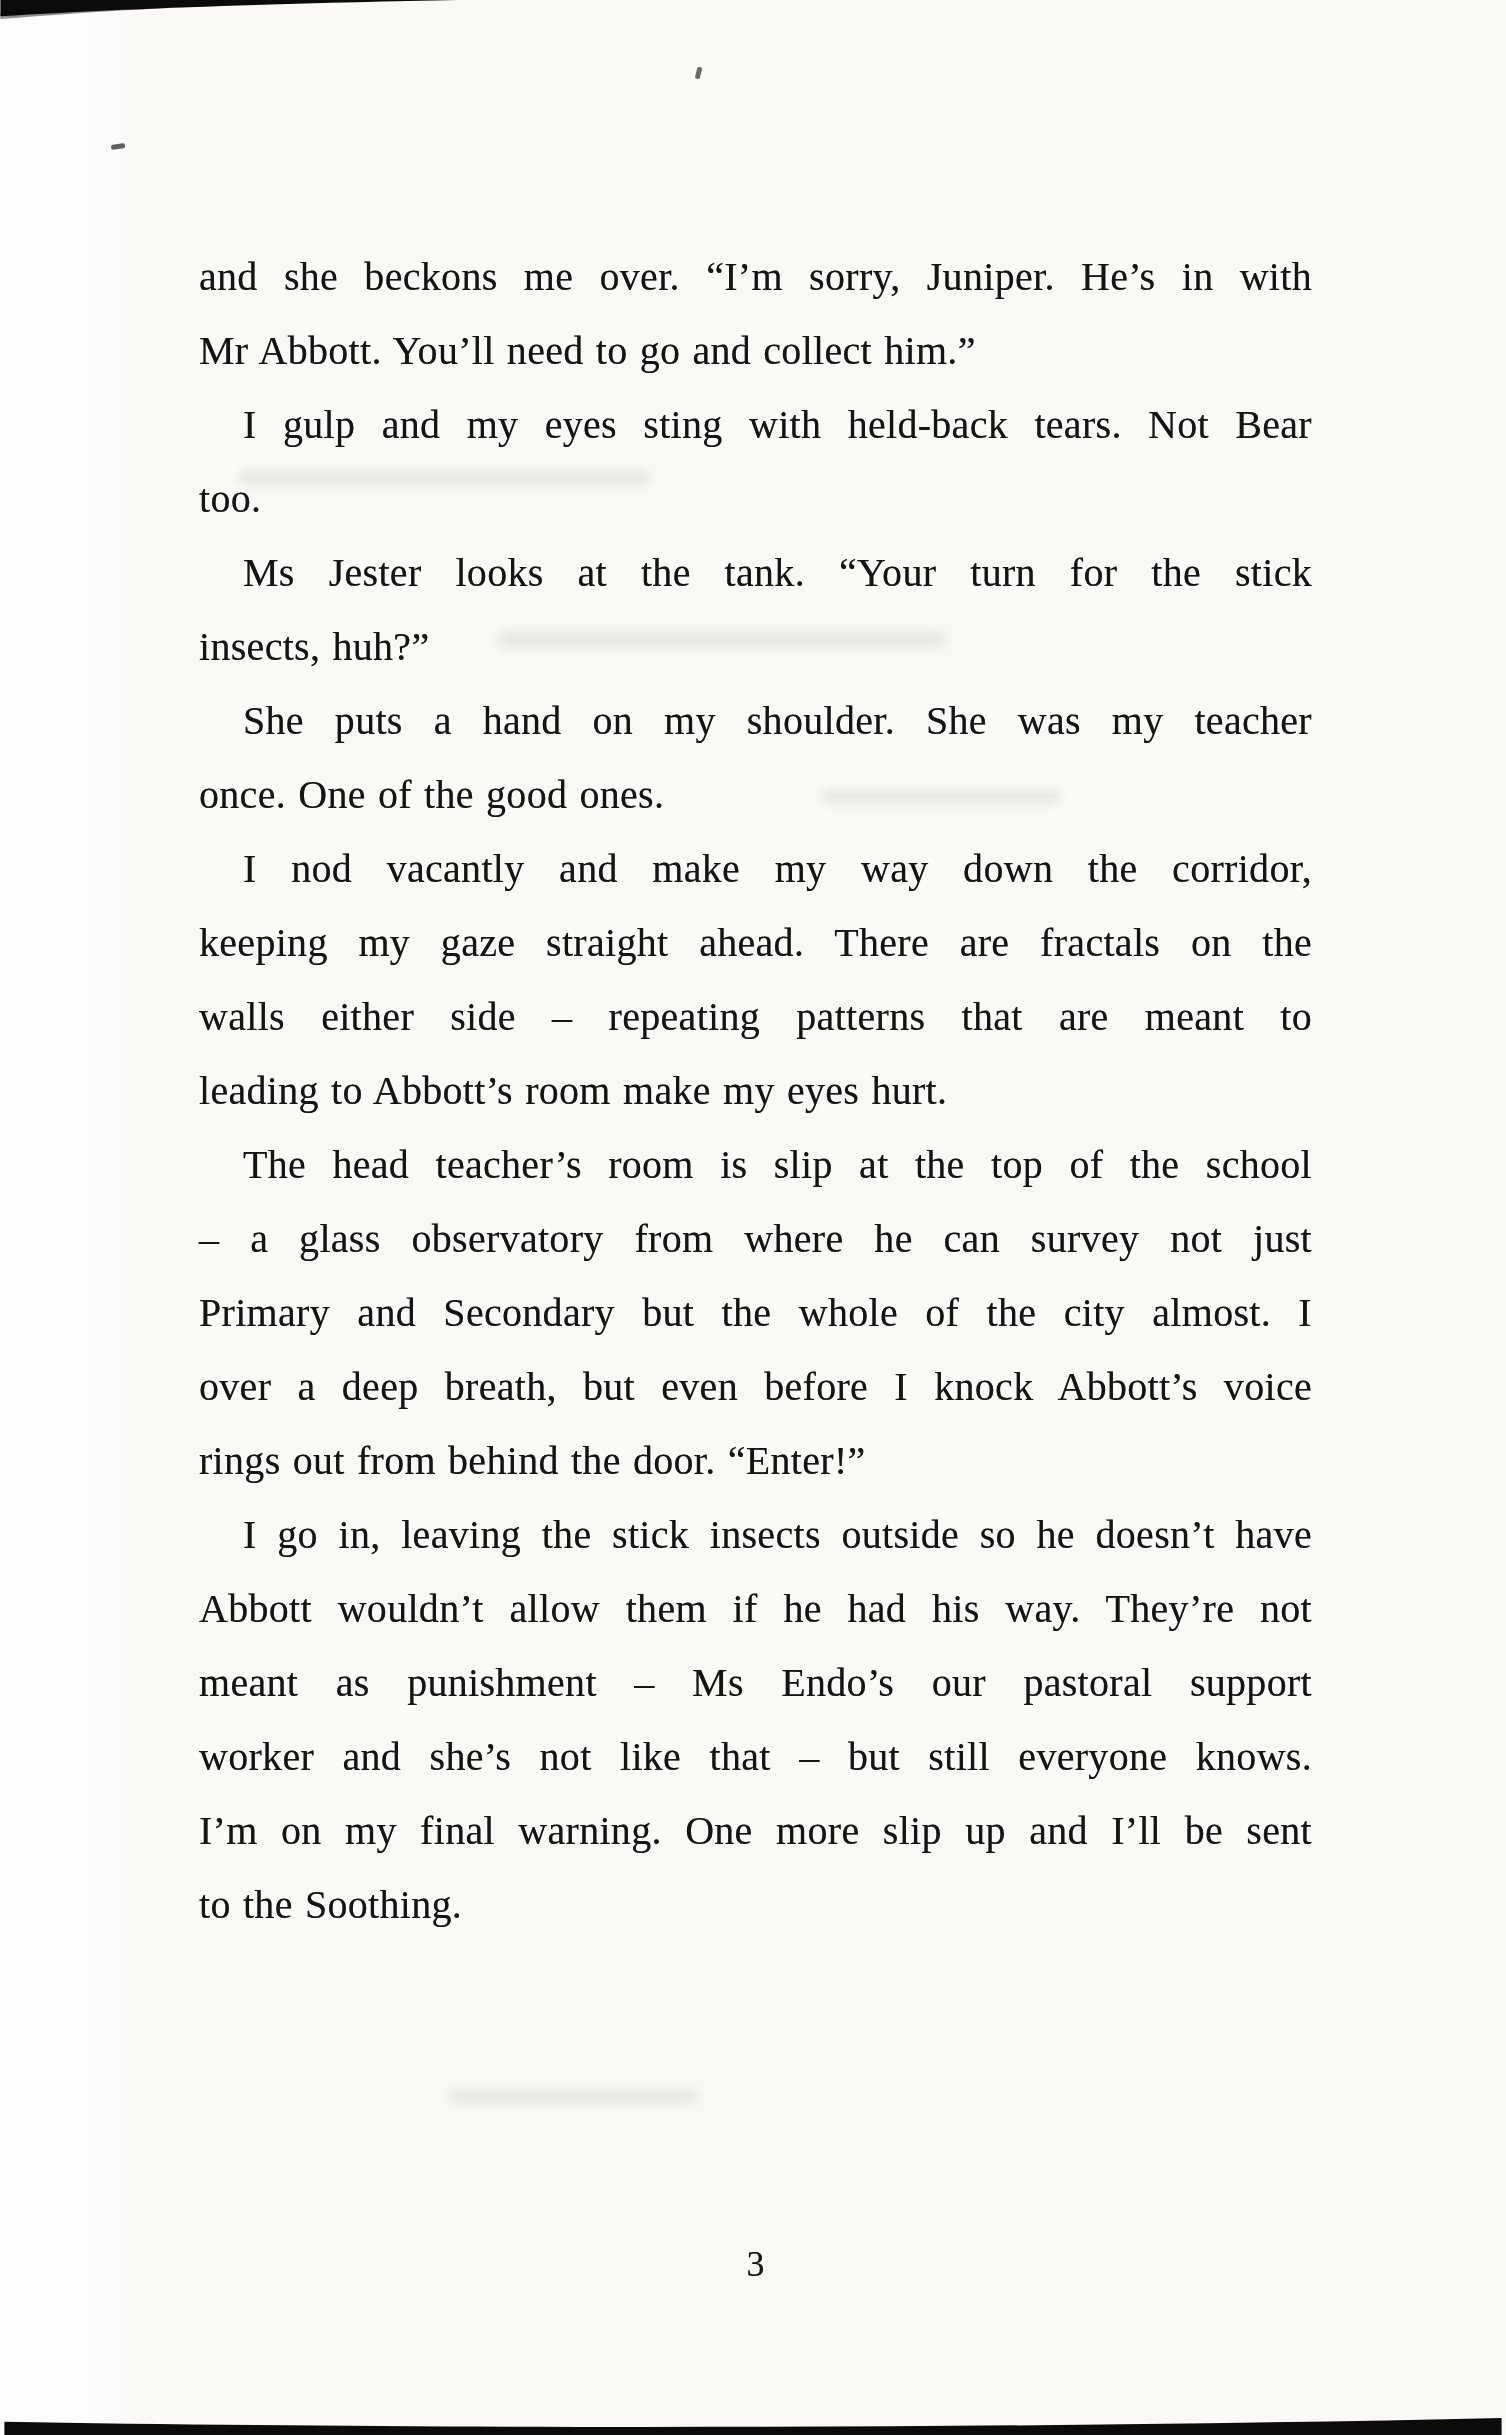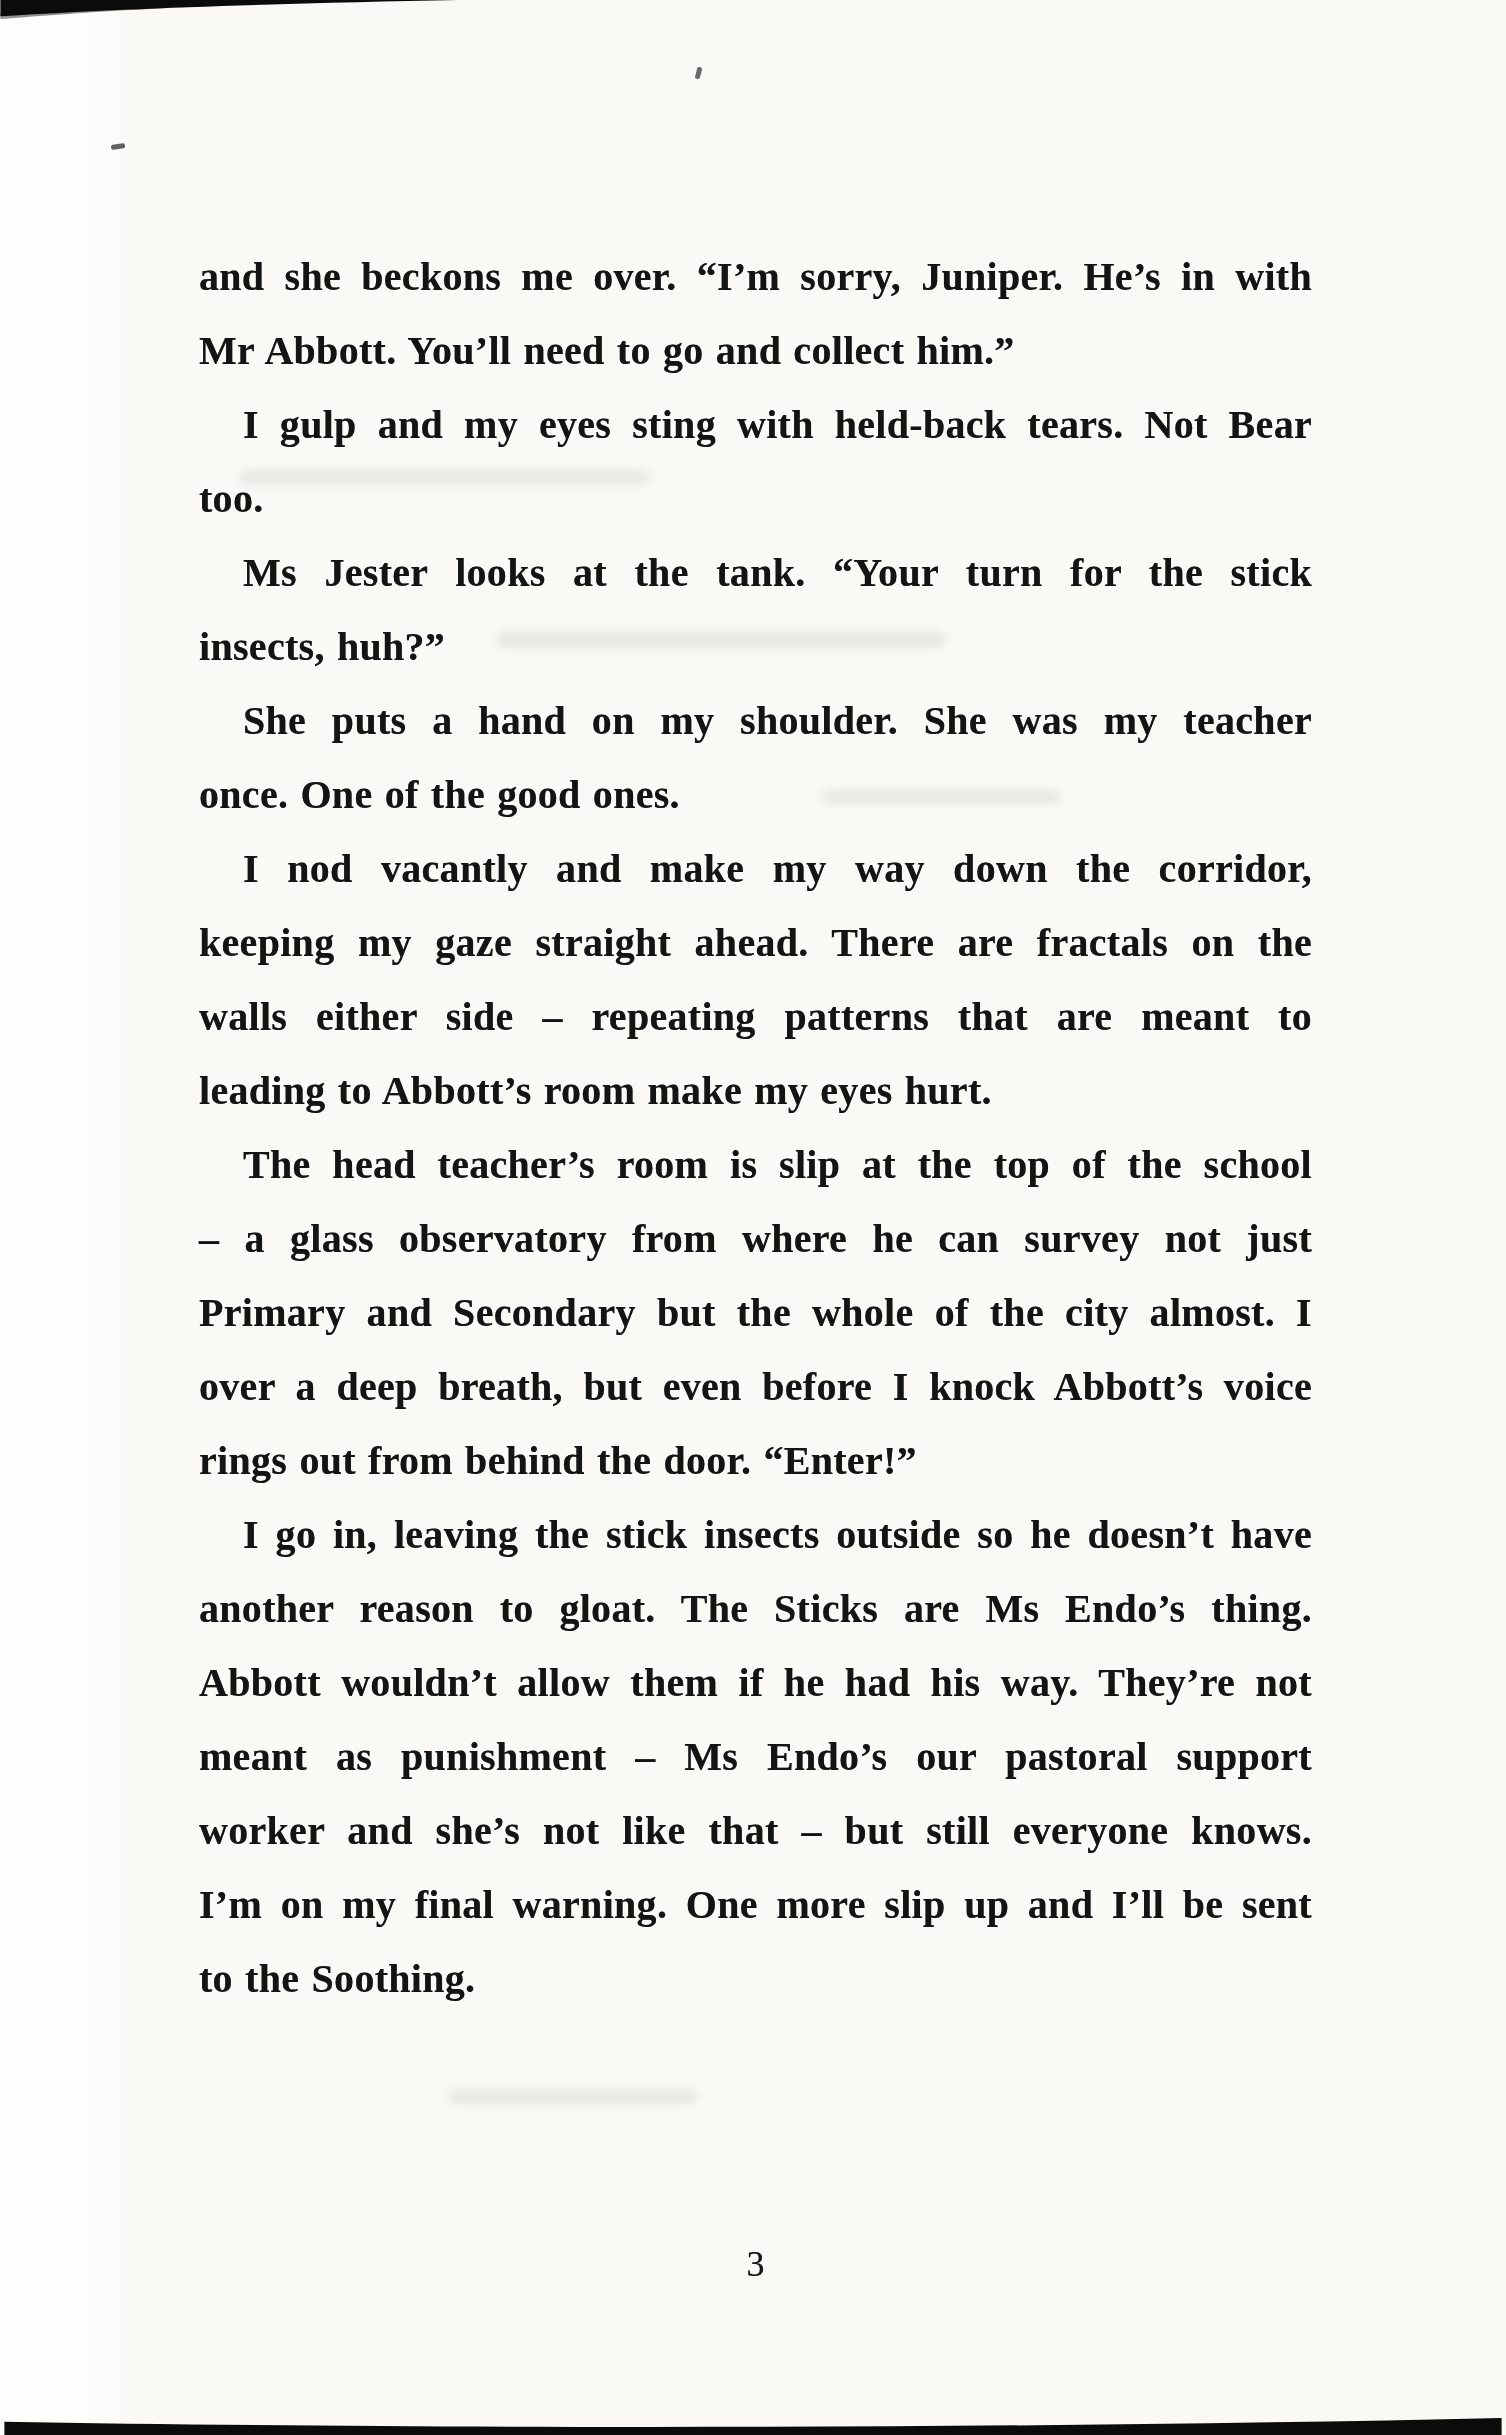--- a/index.html
+++ b/index.html
@@ -12,21 +12,20 @@
   .page{
     position:relative;width:1506px;height:2436px;
     background:linear-gradient(90deg,#fdfdfc 0px,#fdfdfc 84px,var(--paper,#faf9f6) 134px,var(--paper,#faf9f6) 100%);
   }
   .top-edge{position:absolute;top:0;left:0;}
   .bottom-edge{position:absolute;left:0;top:2416px;}
   .text-block{
     position:absolute;left:199px;top:240px;width:1113px;
     color:var(--ink,#141414);
     font-size:40px;
-    font-weight:bold;
   }
   .line{
     height:74px;line-height:74px;
     white-space:nowrap;
     letter-spacing:0.3px;word-spacing:1.9px;
     text-shadow:0 0 0.6px rgba(20,20,20,0.55);
   }
   .line.justify{
     white-space:normal;
     text-align:justify;
@@ -80,21 +79,20 @@
       <div class="line indent justify">I nod vacantly and make my way down the corridor,</div>
       <div class="line justify">keeping my gaze straight ahead. There are fractals on the</div>
       <div class="line justify">walls either side – repeating patterns that are meant to</div>
       <div class="line">leading to Abbott’s room make my eyes hurt.</div>
       <div class="line indent justify">The head teacher’s room is slip at the top of the school</div>
       <div class="line justify">– a glass observatory from where he can survey not just</div>
       <div class="line justify">Primary and Secondary but the whole of the city almost. I</div>
       <div class="line justify">over a deep breath, but even before I knock Abbott’s voice</div>
       <div class="line">rings out from behind the door. “Enter!”</div>
       <div class="line indent justify">I go in, leaving the stick insects outside so he doesn’t have</div>
-      <div class="line justify">another reason to gloat. The Sticks are Ms Endo’s thing.</div>
       <div class="line justify">Abbott wouldn’t allow them if he had his way. They’re not</div>
       <div class="line justify">meant as punishment – Ms Endo’s our pastoral support</div>
       <div class="line justify">worker and she’s not like that – but still everyone knows.</div>
       <div class="line justify">I’m on my final warning. One more slip up and I’ll be sent</div>
       <div class="line">to the Soothing.</div>
     </div>
 
   <div class="page-number">3</div>
 
   <svg class="bottom-edge" width="1506" height="19" viewBox="0 0 1576 20" aria-hidden="true">

